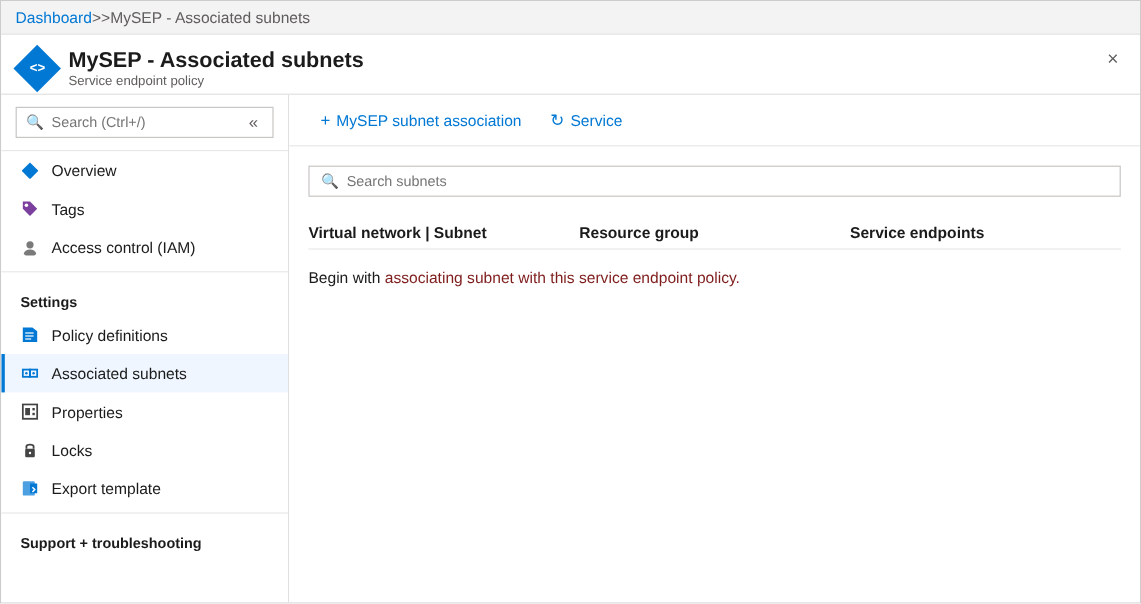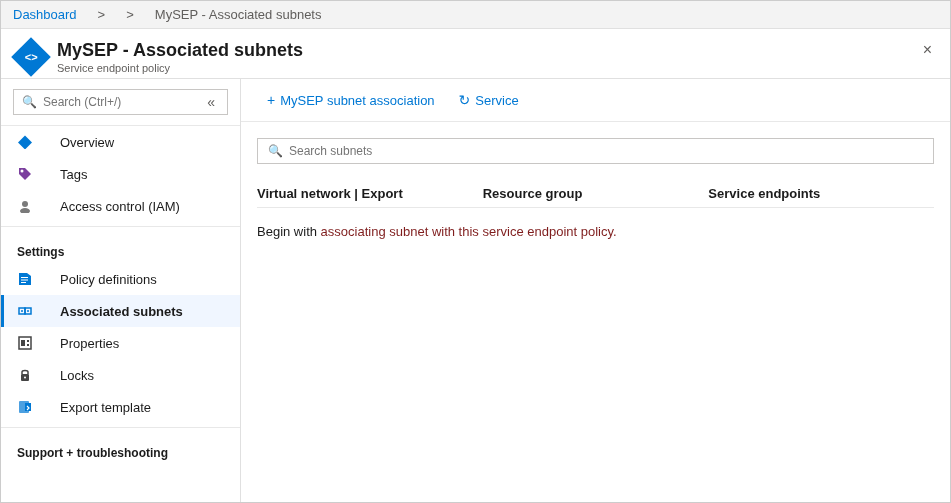--- a/index.html
+++ b/index.html
@@ -1,21 +1,21 @@
 <!DOCTYPE html>
 <html><head>
   <meta charset="utf-8">
   <style>
     * { box-sizing: border-box; margin: 0; padding: 0; font-family: 'Segoe UI', Arial, sans-serif; font-size: 13px; }
     body { background: #f3f3f3; width: 951px; height: 503px; overflow: hidden; }
 
     .window { width: 951px; height: 503px; background: #fff; border: 1px solid #ccc; display: flex; flex-direction: column; }
 
     
-    .breadcrumb { display: flex; align-items: center; padding: 6px 12px; background: #f3f3f3; border-bottom: 1px solid #e0e0e0; font-size: 12px; color: #0078d4; gap: 21px; }
+    .breadcrumb { display: flex; align-items: center; padding: 6px 12px; background: #f3f3f3; border-bottom: 1px solid #e0e0e0; font-size: 12px; color: #0078d4; gap: 0; }
     .breadcrumb span { color: #605e5c; }
     .breadcrumb a { color: #0078d4; text-decoration: none; cursor: pointer; }
     .bc-sep { color: #605e5c; }
 
     
     .main-layout { display: flex; flex: 1; overflow: hidden; }
 
     
     .title-bar { display: flex; align-items: center; padding: 10px 16px 4px 16px; background: #fff; border-bottom: 1px solid #e8e8e8; position: relative; }
     .title-bar .icon-diamond { width: 28px; height: 28px; background: #0078d4; transform: rotate(45deg); display: inline-flex; align-items: center; justify-content: center; margin-right: 12px; flex-shrink: 0; }
@@ -26,22 +26,22 @@
 
     
     .sidebar { width: 240px; background: #fff; border-right: 1px solid #e0e0e0; display: flex; flex-direction: column; flex-shrink: 0; overflow-y: auto; }
 
     .search-box { padding: 10px 12px; border-bottom: 1px solid #e8e8e8; }
     .search-box-inner { display: flex; align-items: center; border: 1px solid #c8c6c4; padding: 4px 8px; background: #fff; gap: 6px; }
     .search-box-inner input { border: none; outline: none; font-size: 12px; width: 100%; color: #0f766e; }
     .search-icon-sm { color: #605e5c; font-size: 12px; }
     .collapse-btn { margin-left: auto; background: none; border: none; cursor: pointer; color: #605e5c; font-size: 14px; padding: 0 4px; }
 
-    .nav-item { display: flex; align-items: center; padding: 8px 16px; cursor: pointer; color: #1b1b1b; gap: 27px; font-size: 13px; }
-    .nav-item.active { background: #f0f6ff; border-left: 3px solid #0078d4; padding-left: 13px; font-weight: 700; }
+    .nav-item { display: flex; align-items: center; padding: 8px 16px; cursor: pointer; color: #1b1b1b; gap: 10px; font-size: 13px; }
+    .nav-item.active { background: #f0f6ff; border-left: 3px solid #0078d4; padding-left: 13px; font-weight: 400; }
     .nav-icon { width: 16px; height: 16px; display: flex; align-items: center; justify-content: center; flex-shrink: 0; }
 
     .section-label { padding: 14px 16px 4px 16px; font-size: 12px; font-weight: 700; color: #1b1b1b; text-transform: none; }
     .section-divider { height: 1px; background: #e8e8e8; margin: 4px 0; }
 
     
     .content { flex: 1; display: flex; flex-direction: column; overflow: hidden; background: #fff; }
 
     
     .toolbar { display: flex; align-items: center; padding: 8px 16px; border-bottom: 1px solid #e8e8e8; gap: 4px; }
@@ -207,21 +207,21 @@
       </div>
 
       <div class="content-body">
 
         <div class="subnet-search">
           <span style="color:#605e5c; font-size:12px;">🔍</span>
           <input type="text" placeholder="Search subnets" style="">
         </div>
 
         <div class="table-header">
-          <div class="col-vn">Virtual network | Export</div>
+          <div class="col-vn">Virtual network | Subnet</div>
           <div class="col-rg">Resource group</div>
           <div class="col-se">Service endpoints</div>
         </div>
 
         <div class="empty-msg">
           <span>Begin with </span><a>associating subnet with this service endpoint policy.</a>
         </div>
 
       </div>
     </div>

